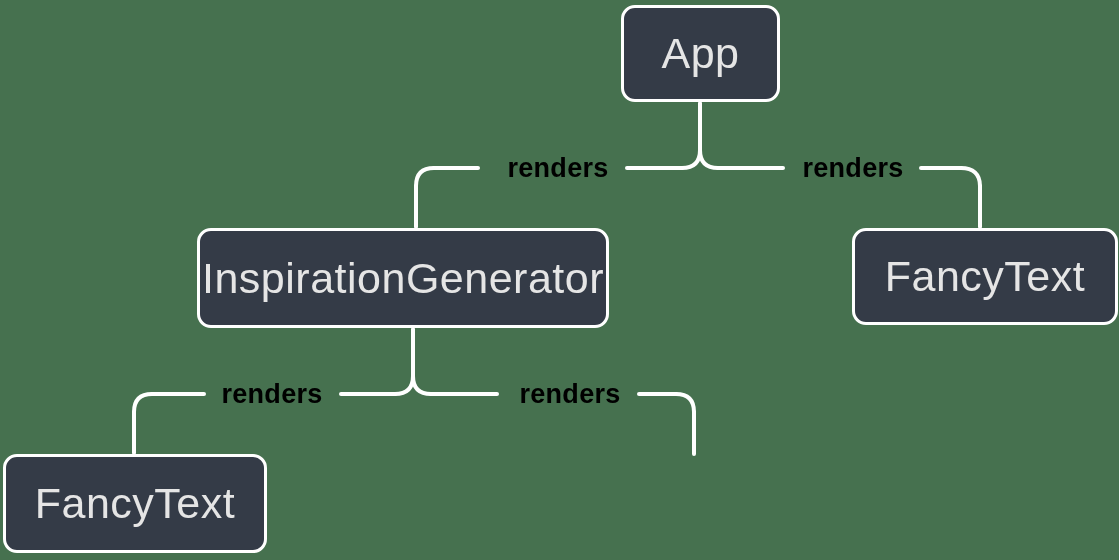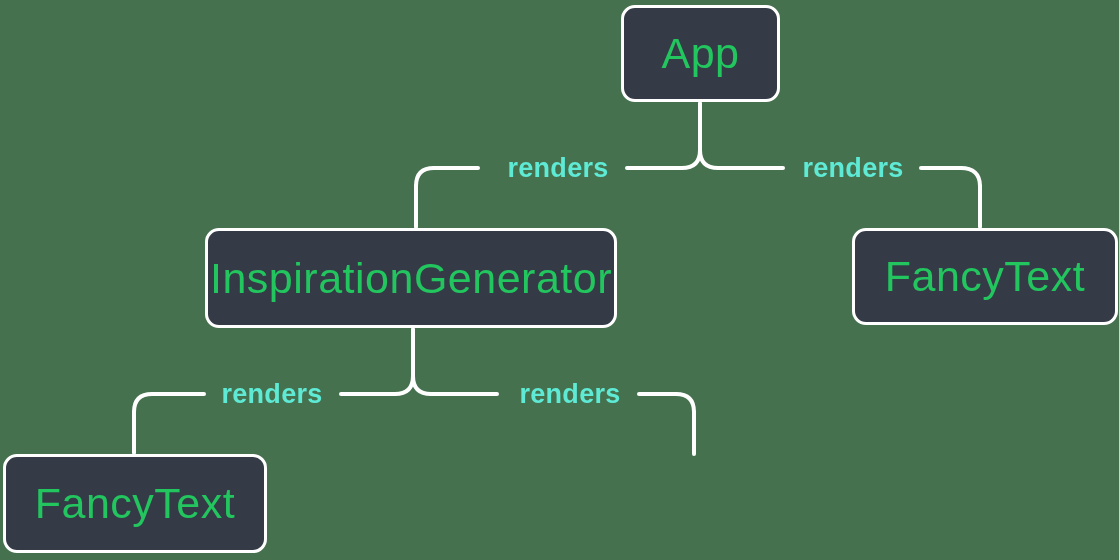--- a/index.html
+++ b/index.html
@@ -11,39 +11,39 @@
     font-family:"Liberation Sans", sans-serif;
   }
   .connectors{position:absolute;left:0;top:0;width:1119px;height:560px;}
   .node{
     position:absolute;
     box-sizing:border-box;
     background:#343B47;
     border:3.5px solid #FFFFFF;
     border-radius:14px;
     display:flex;align-items:center;justify-content:center;
-    color:#22c55e;
+    color:#e5e5e5;
     font-size:43px;
     line-height:1;
     letter-spacing:0.5px;
     white-space:nowrap;
   }
   .edge-label{
     position:absolute;
     transform:translate(-50%,-50%);
-    color:#5eead4;
+    color:#000000;
     font-weight:bold;
     font-size:27px;
     line-height:1;
     white-space:nowrap;
     letter-spacing:0.3px;
   }
   
   #node-app{left:621px;top:5px;width:159px;height:97px;}
-  #node-inspiration-generator{left:205px;top:228px;width:412px;height:100px;}
+  #node-inspiration-generator{left:197px;top:228px;width:412px;height:100px;}
   #node-fancy-text-right{left:852px;top:228px;width:266px;height:97px;}
   #node-fancy-text-left{left:3px;top:454px;width:264px;height:99px;}
   #node-copyright{left:568px;top:455px;width:264px;height:98px;}
   
   #edge-label-0{left:558px;top:168px;}
   #edge-label-1{left:853px;top:168px;}
   #edge-label-2{left:272px;top:394px;}
   #edge-label-3{left:570px;top:394px;}
 </style>
 </head>

